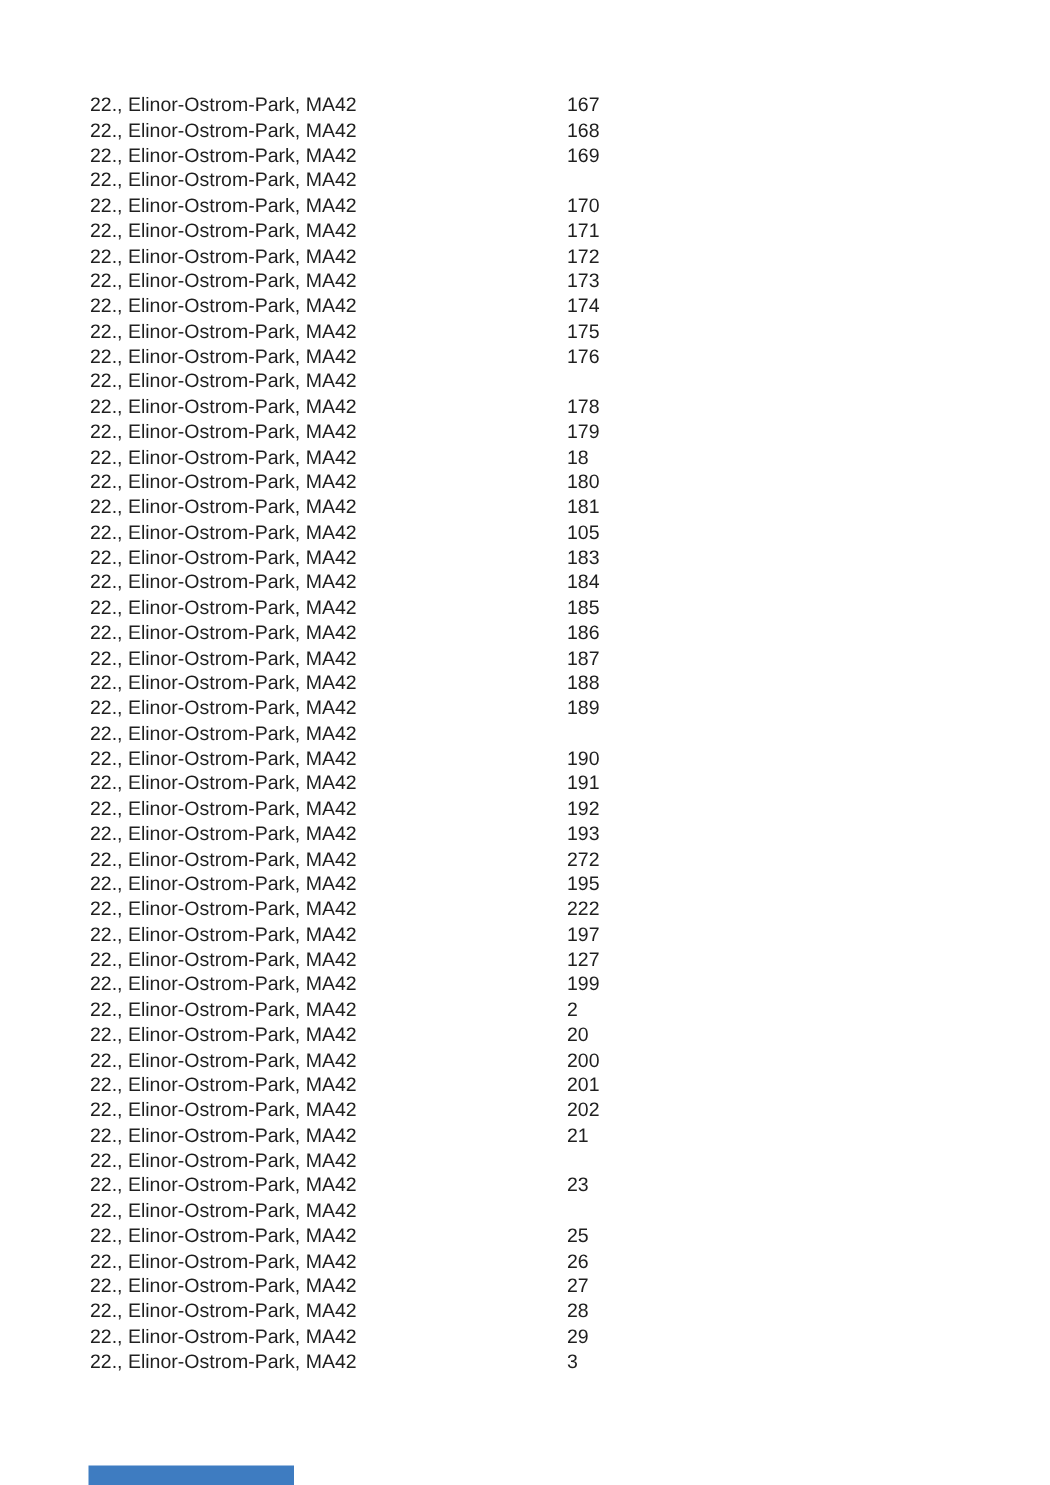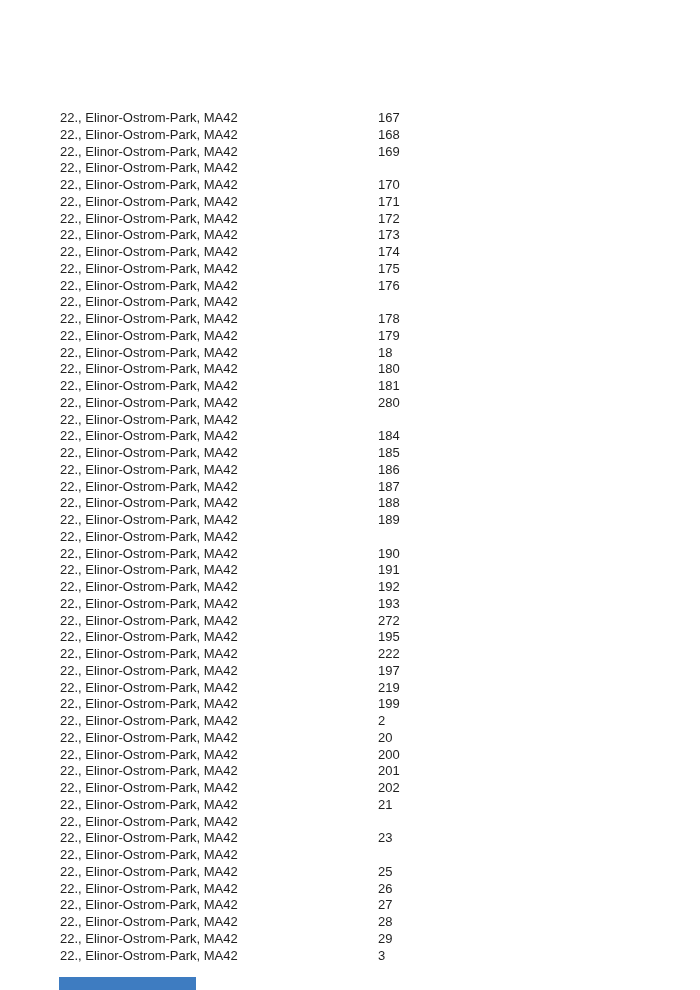--- a/index.html
+++ b/index.html
@@ -41,21 +41,21 @@
     left: 59px;
     top: 977px;
     width: 137px;
     height: 13px;
   }
 </style>
 </head>
 <body>
 
 <div class="page" style="background: rgb(255, 255, 255);">
-  <div class="list" id="address-list" style="color: rgb(31, 31, 31); margin-top: 48px;">
+  <div class="list" id="address-list" style="color: rgb(31, 31, 31);">
   <div class="row">
     <span class="addr">22., Elinor-Ostrom-Park, MA42</span>
     <span class="num">167</span>
   </div>
 
   <div class="row">
     <span class="addr">22., Elinor-Ostrom-Park, MA42</span>
     <span class="num">168</span>
   </div>
 
@@ -127,25 +127,26 @@
     <span class="num">180</span>
   </div>
 
   <div class="row">
     <span class="addr">22., Elinor-Ostrom-Park, MA42</span>
     <span class="num">181</span>
   </div>
 
   <div class="row">
     <span class="addr">22., Elinor-Ostrom-Park, MA42</span>
-    <span class="num">280</span>
-  </div>
-
-  <div class="row">
-    <span class="addr">22., Elinor-Ostrom-Park, MA42</span>
+    <span class="num">105</span>
+  </div>
+
+  <div class="row">
+    <span class="addr">22., Elinor-Ostrom-Park, MA42</span>
+    <span class="num">183</span>
   </div>
 
   <div class="row">
     <span class="addr">22., Elinor-Ostrom-Park, MA42</span>
     <span class="num">184</span>
   </div>
 
   <div class="row">
     <span class="addr">22., Elinor-Ostrom-Park, MA42</span>
     <span class="num">185</span>
@@ -210,21 +211,21 @@
     <span class="num">222</span>
   </div>
 
   <div class="row">
     <span class="addr">22., Elinor-Ostrom-Park, MA42</span>
     <span class="num">197</span>
   </div>
 
   <div class="row">
     <span class="addr">22., Elinor-Ostrom-Park, MA42</span>
-    <span class="num">219</span>
+    <span class="num">127</span>
   </div>
 
   <div class="row">
     <span class="addr">22., Elinor-Ostrom-Park, MA42</span>
     <span class="num">199</span>
   </div>
 
   <div class="row">
     <span class="addr">22., Elinor-Ostrom-Park, MA42</span>
     <span class="num">2</span>

